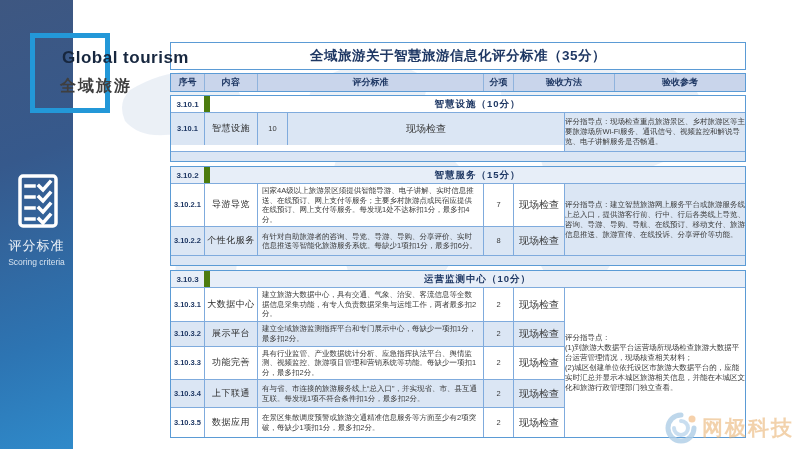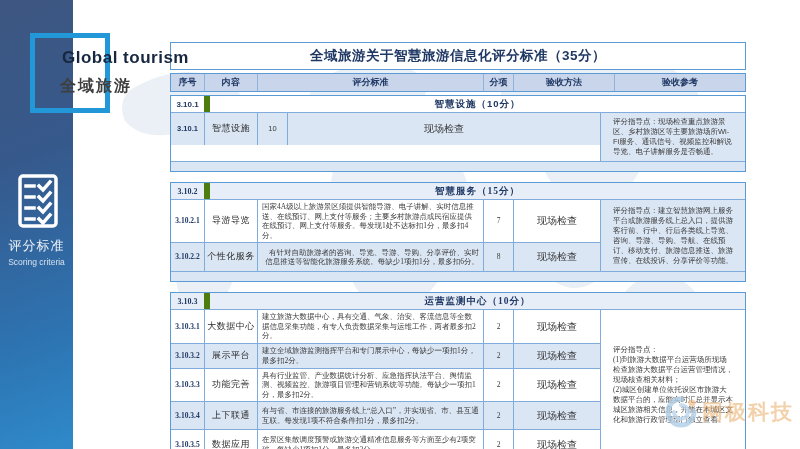--- a/index.html
+++ b/index.html
@@ -12,56 +12,56 @@
   .gt-en{position:absolute;left:62px;top:48px;z-index:5;font-size:17px;font-weight:bold;color:#17273f;letter-spacing:.5px;}
   .gt-zh{position:absolute;left:60px;top:76px;z-index:5;font-size:16px;font-weight:bold;color:#3f3f3f;letter-spacing:2px;}
   .crit-zh{position:absolute;left:0;top:237px;width:73px;text-align:center;z-index:5;
            color:#eef3f8;font-size:13px;letter-spacing:1px;}
   .crit-en{position:absolute;left:0;top:257px;width:73px;text-align:center;z-index:5;
            color:#d5e2ef;font-size:8.5px;}
   .check-icon{position:absolute;left:17px;top:173px;z-index:5;}
   
   .map{position:absolute;left:70px;top:20px;z-index:0;opacity:.8;}
   
-  .logo{position:absolute;right:6px;bottom:20px;z-index:6;display:flex;align-items:center;gap:4px;}
+  .logo{position:absolute;right:6px;bottom:4px;z-index:6;display:flex;align-items:center;gap:4px;}
   .logo-text{font-size:21px;font-weight:bold;color:rgba(231,173,104,.55);letter-spacing:2px;}
   
   .table{position:absolute;left:170px;top:42px;width:576px;z-index:2;}
   .tbl-title{box-sizing:border-box;border:1px solid #5b9bd5;background:#fff;height:28px;line-height:26px;
              text-align:center;font-size:13.5px;font-weight:bold;color:#1f3864;letter-spacing:.5px;}
   .hdr{box-sizing:border-box;margin-top:3px;border:1px solid #5b9bd5;background:#c9d5eb;display:flex;height:19px;}
   .hdr .cell{font-size:9px;font-weight:bold;color:#1f3864;justify-content:center;}
   .hdr .cell + .cell{border-left:1px solid #8fb3dd;}
   .block{box-sizing:border-box;border:1px solid #5b9bd5;margin-top:3px;background:#fff;}
-  .gap{margin-top:10px;font-family:Liberation Serif, serif;}
+  .gap{margin-top:4px;}
   .sec-row{display:flex;border-bottom:1px solid #7fabdd;height:16px;}
   .sec-tint{background:#e7eef8;}
   .sec-code{width:33px;display:flex;align-items:center;justify-content:center;
             font-size:8px;font-weight:bold;color:#1f3864;}
   .sec-title{flex:1;border-left:6px solid #4d7c0f;display:flex;align-items:center;justify-content:center;
              font-size:9.5px;font-weight:bold;color:#1f3864;letter-spacing:1px;}
   .body{display:flex;}
   .rows{flex:1;}
   .row{display:flex;}
   .row + .row{border-top:1px solid #7fabdd;}
   .cell{box-sizing:border-box;font-size:7.5px;line-height:9.5px;color:#3a3a3a;
         display:flex;align-items:center;}
   .row .cell + .cell{border-left:1px solid #7fabdd;}
   .c-code{width:33px;justify-content:center;font-weight:bold;color:#1f3864;}
   .c-content{width:53px;justify-content:center;font-size:9px;color:#2b2b2b;letter-spacing:.5px;}
   .c-criteria{width:226px;padding:2px 4px;}
   .c-score{width:30px;justify-content:center;}
   .c-method{flex:1;justify-content:center;font-size:10px;}
-  .remark{width:145px;box-sizing:border-box;border-left:1px solid #7fabdd;padding:4px 12px;
+  .remark{width:181px;box-sizing:border-box;border-left:1px solid #7fabdd;padding:4px 0;
           font-size:7.5px;line-height:10px;color:#3a3a3a;white-space:pre-line;
           display:flex;align-items:center;}
   .bg-blue{background:#dbe6f4;}
   .bg-white{background:#ffffff;}
   .strip{height:9px;background:#dbe6f4;border-top:1px solid #7fabdd;}
-  .r32{min-height:32px;} .r28{min-height:28px;text-align:right;} .r30{min-height:30px;}
+  .r32{min-height:32px;} .r28{min-height:28px;} .r30{min-height:30px;}
   .r24{min-height:24px;} .r29{min-height:29px;} .r27{min-height:27px;}
 </style>
 </head>
 <body>
 
 <div class="slide">
 
   <svg class="map" width="720" height="420" viewBox="0 0 720 420">
     <g fill="#e7edf5">
       <path d="M250 60 q40 -25 85 -12 q30 8 18 32 q-12 22 -48 20 q-40 10 -62 -8 q-10 -20 7 -32z"></path>

